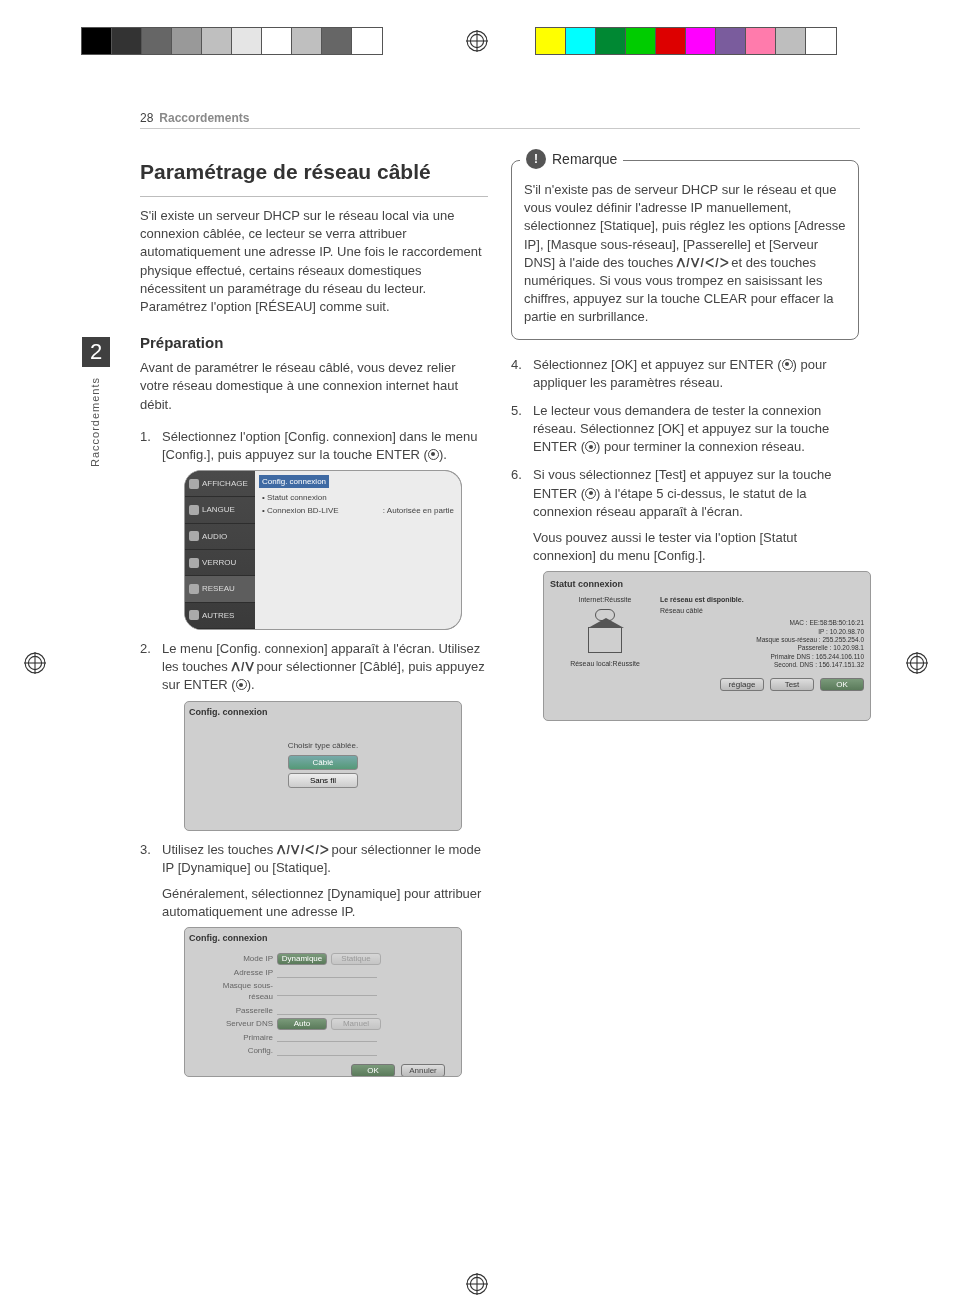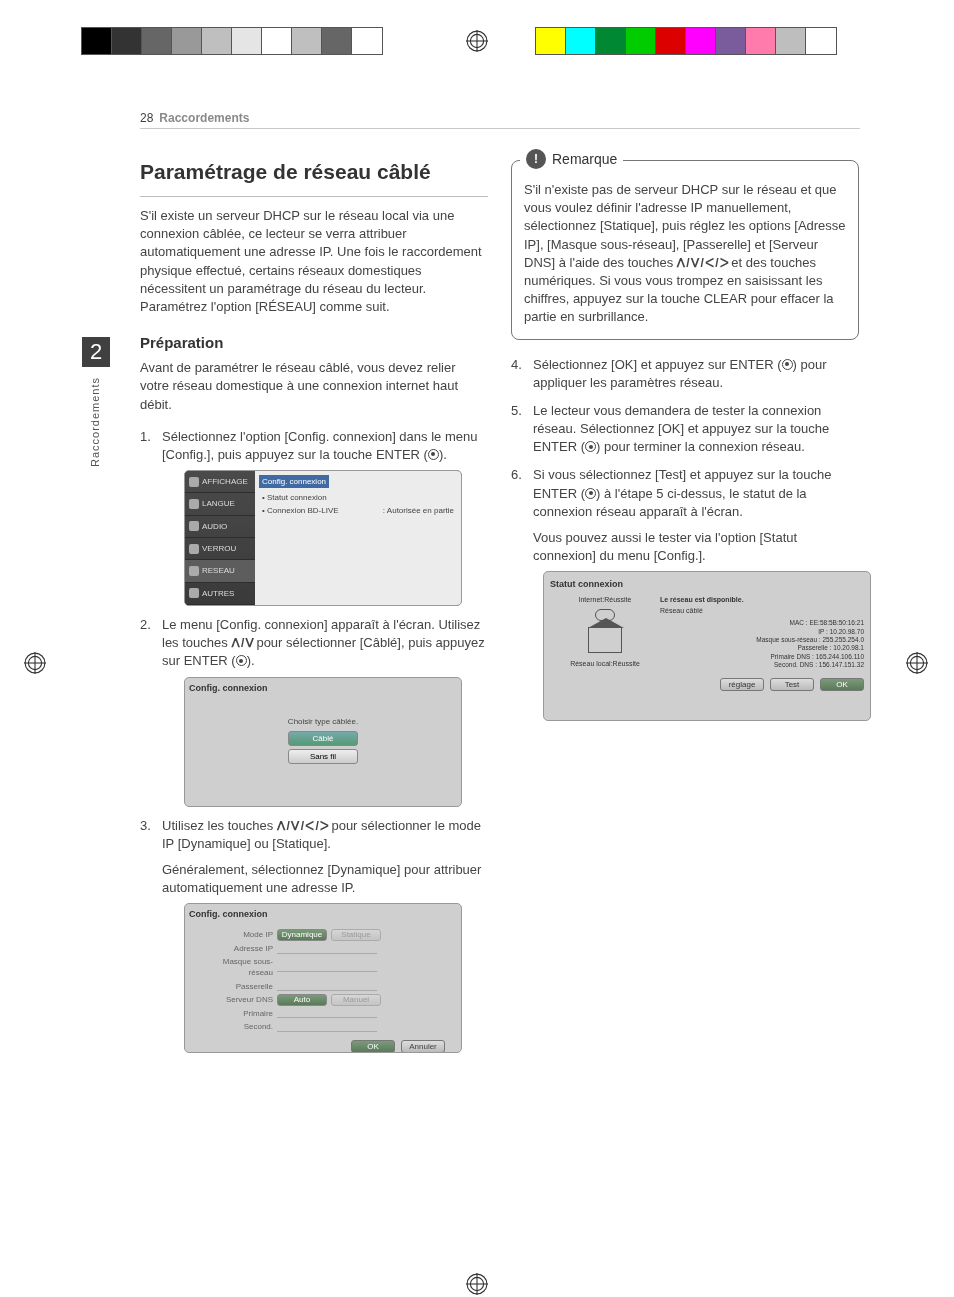--- a/index.html
+++ b/index.html
@@ -49,21 +49,21 @@
 
   
   .remark-box { border:1px solid #777; border-radius:8px; padding:20px 12px 12px; position:relative; margin-bottom:16px; }
   .remark-head { position:absolute; top:-12px; left:8px; background:#fff; padding:0 6px; display:flex; align-items:center; }
   .remark-icon { width:20px; height:20px; border-radius:50%; background:#555; color:#fff; display:flex; align-items:center; justify-content:center; font-weight:bold; font-size:12px; margin-right:6px; }
   .remark-title { font-size:14px; color:#333; }
   .remark-body { font-size:13px; line-height:1.4; color:#444; }
 
   
   .shot { border:1px solid #999; border-radius:5px; overflow:hidden; font-size:10px; color:#ddd; }
-  .shot-one { width:278px; height:136px; margin:6px 0 10px 22px; background:#3a3a3a; display:flex; }
+  .shot-one { width:278px; height:160px; margin:6px 0 10px 22px; background:#3a3a3a; display:flex;border-radius:17px; }
   .shot-one .sidebar { width:70px; background:linear-gradient(#4a4a4a,#3a3a3a); display:flex; flex-direction:column; }
   .shot-one .sb-item { flex:1; display:flex; align-items:center; padding-left:4px; font-size:8px; color:#ddd; border-bottom:1px solid #2d2d2d; gap:3px; }
   .shot-one .sb-item.active { background:#5d5d5d;text-align:right; }
   .shot-one .sb-item .sb-ic { width:10px; height:10px; background:#aaa; border-radius:2px; }
   .shot-one .main { flex:1; background:#ececec; color:#444; font-size:8px; padding:4px; }
   .shot-one .main .hl { background:#3f6aa3; color:#fff; padding:1px 3px; display:inline-block; margin-bottom:3px; }
   .shot-one .main .row { display:flex; justify-content:space-between; padding:1px 3px; }
 
   .shot-two { width:278px; height:130px; margin:6px 0 10px 22px; background:#cfcfcf; padding:4px; }
   .shot-two .tbar { font-size:9px; color:#333; font-weight:bold; }
@@ -260,21 +260,21 @@
           <div class="prow">
               <span class="plabel">Serveur DNS</span>
               <span class="pbtn sel">Auto</span>
               <span class="pbtn dim">Manuel</span>
             </div>
           <div class="prow">
               <span class="plabel">Primaire</span>
               <span class="pfield"></span>
             </div>
           <div class="prow">
-              <span class="plabel">Second.</span>
+              <span class="plabel">Config.</span>
               <span class="pfield"></span>
             </div>
         </div>
         <div class="foot">
           <span class="fbtn sel">OK</span>
           <span class="fbtn">Annuler</span>
         </div>
       </div>
     </li>
   </ol>

